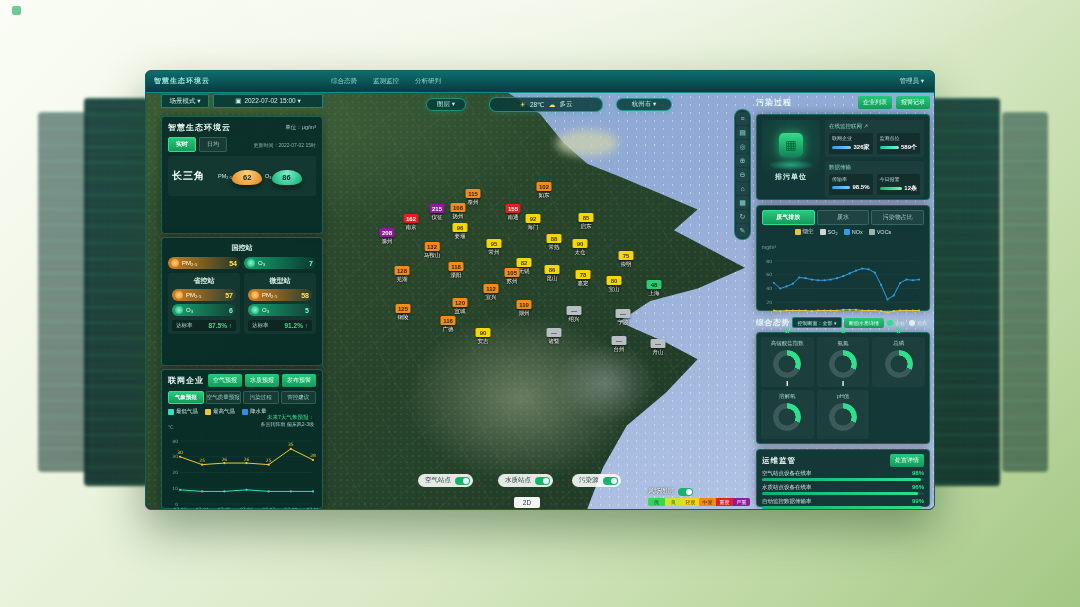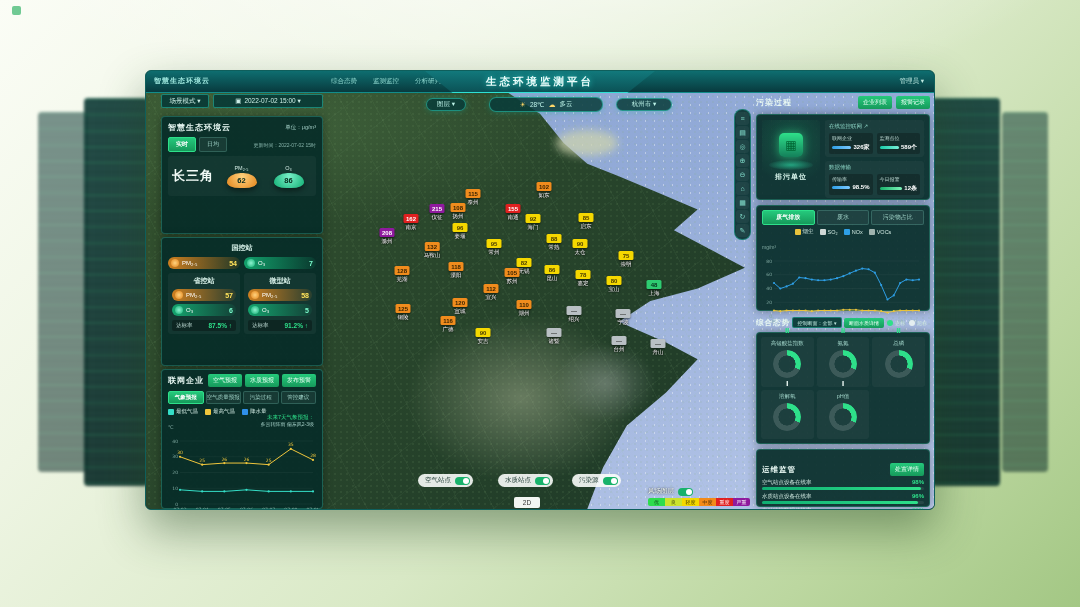--- a/index.html
+++ b/index.html
@@ -119,22 +119,22 @@
   .dtp{flex:1;background:rgba(8,58,54,.9);border:1px solid rgba(46,224,198,.45);border-radius:2px;
     color:#cdeee6;font-size:6.5px;display:flex;align-items:center;justify-content:center;gap:3px}
   .panelA{margin-top:8px;height:118px;padding:5px 6px}
   .prow{display:flex;justify-content:space-between;align-items:center}
   .unit{font-size:5.5px;color:#9ec9c0}
   .smallnote{font-size:5px;color:#86b3aa}
   .tabs2{display:flex;gap:3px;margin-top:4px;align-items:center}
   .tabs2 .tab{flex:none;width:28px}
   .airrow{margin-top:4px;height:40px;border-radius:3px;background:rgba(255,255,255,.04);
     display:flex;align-items:center;padding:0 4px}
-  .airname{width:46px;font-size:13px;font-weight:bold;color:#f2fbf7;letter-spacing:1px}
-  .gauge{flex:1;display:flex;flex-direction:column;align-items:center}
+  .airname{width:46px;font-size:10px;font-weight:bold;color:#f2fbf7;letter-spacing:1px}
+  .gauge{flex:1;display:flex;flex-direction:row;align-items:center}
   .glabel{font-size:5.5px;color:#cfe8e0}
   .bowl{margin-top:2px;width:30px;height:15px;border-radius:50% 50% 46% 46%/70% 70% 40% 40%;
     display:flex;align-items:center;justify-content:center;font-size:7.5px;font-weight:bold;color:#06291c;
     box-shadow:0 3px 5px rgba(0,0,0,.4)}
   .lv-orange{background:radial-gradient(circle at 50% 25%,#ffd27e,#e2841a)}
   .lv-green{background:radial-gradient(circle at 50% 25%,#7af0c9,#0fae72)}
   .panelB{margin-top:3px;height:129px;padding:5px 6px}
   .stitle{font-size:7px;color:#d9f2ea;text-align:center;font-weight:bold}
   .chiprow{display:flex;gap:4px;margin-top:4px}
   .chip{flex:1;height:12px;border-radius:6px;display:flex;align-items:center;gap:3px;padding:0 3px;font-size:6px}
@@ -200,21 +200,21 @@
   .gcell{background:rgba(255,255,255,.04);border-radius:3px;display:flex;flex-direction:column;
     align-items:center;padding-top:3px}
   .gclabel{font-size:5.5px;color:#9fd2c7;white-space:nowrap}
   .ring{margin-top:3px;width:28px;height:28px;border-radius:50%;position:relative;
     background:conic-gradient(#2ee08a 0 32%, rgba(255,255,255,.14) 32% 100%);
     -webkit-mask:radial-gradient(farthest-side,transparent 60%,#000 62%);
             mask:radial-gradient(farthest-side,transparent 60%,#000 62%)}
   .gval{position:absolute;margin-top:-20px;font-size:7px;font-weight:bold;color:#2ee08a}
   .gval.white{color:#e8f5f1}
   .gwrap{position:relative;display:flex;flex-direction:column;align-items:center}
-  .panelAl{margin-top:5px;height:58px;padding:13px 5px}
+  .panelAl{margin-top:5px;height:58px;padding:4px 5px}
   .alhead{display:flex;align-items:center;justify-content:space-between}
   .alitem{margin-top:3px}
   .alrow{display:flex;justify-content:space-between;font-size:5.5px;color:#cfe8e0}
   .alrow b{color:#2ee08a;font-size:6px}
   .altrack{margin-top:1px;height:3px;border-radius:2px;background:rgba(255,255,255,.08)}
   .alfill{height:3px;border-radius:2px;background:linear-gradient(90deg,#0fae72,#2ee08a)}
 
   svg text{font-family:"DejaVu Sans",sans-serif}
 </style>
 </head>
@@ -426,23 +426,20 @@
       <i style="background:#8f1a9e">严重</i>
     </div>
   </div>
 
   <div class="win-header">
     <span class="logo">智慧生态环境云</span>
     <div class="hnav">
       <span>综合态势</span>
       <span>监测监控</span>
       <span>分析研判</span>
-    </div>
-    <div class="title-wrap">
-      <b>生态环境监测平台</b>
     </div>
     <span class="huser">管理员 ▾</span>
   </div>
 
   <div class="col-left">
     <div class="topbar">
       <div class="scene">场景模式 ▾</div>
       <div class="dtp">
         <span>▣</span>
         <span>2022-07-02 15:00 ▾</span>

